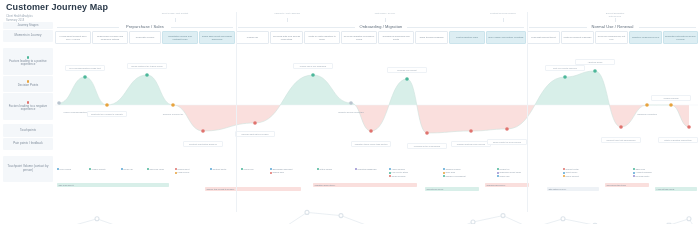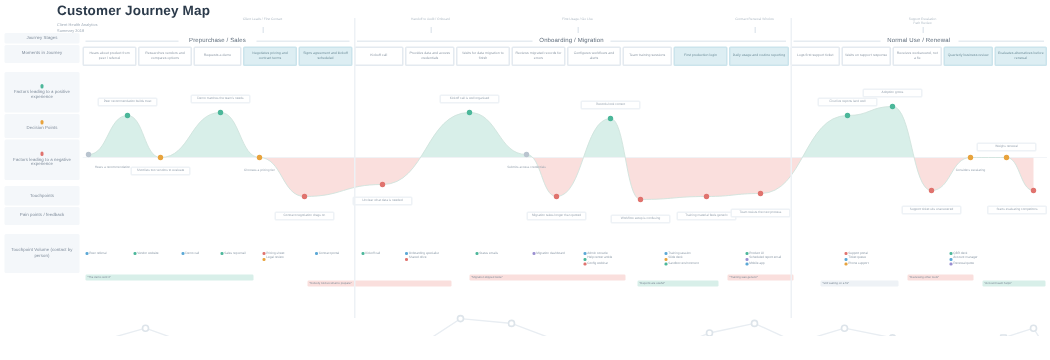--- a/index.html
+++ b/index.html
@@ -9,21 +9,21 @@
     font-family: "Liberation Sans", sans-serif;
     overflow: hidden;
   }
   #map {
     position: relative;
     width: 700px; height: 224px;
     background: #ffffff;
   }
 
   
-  .title-block { position: absolute; left: 6px; top: 2px; margin-left: 32px; }
+  .title-block { position: absolute; left: 6px; top: 2px; }
   .title {
     font-size: 9px; font-weight: bold; color: #2b3a4a;
     letter-spacing: .1px; line-height: 11px;
   }
   .subtitle {
     font-size: 2.6px; color: #9aa7b4; line-height: 3.4px;
     margin-top: 1.5px; letter-spacing: .05px;
   }
 
   

